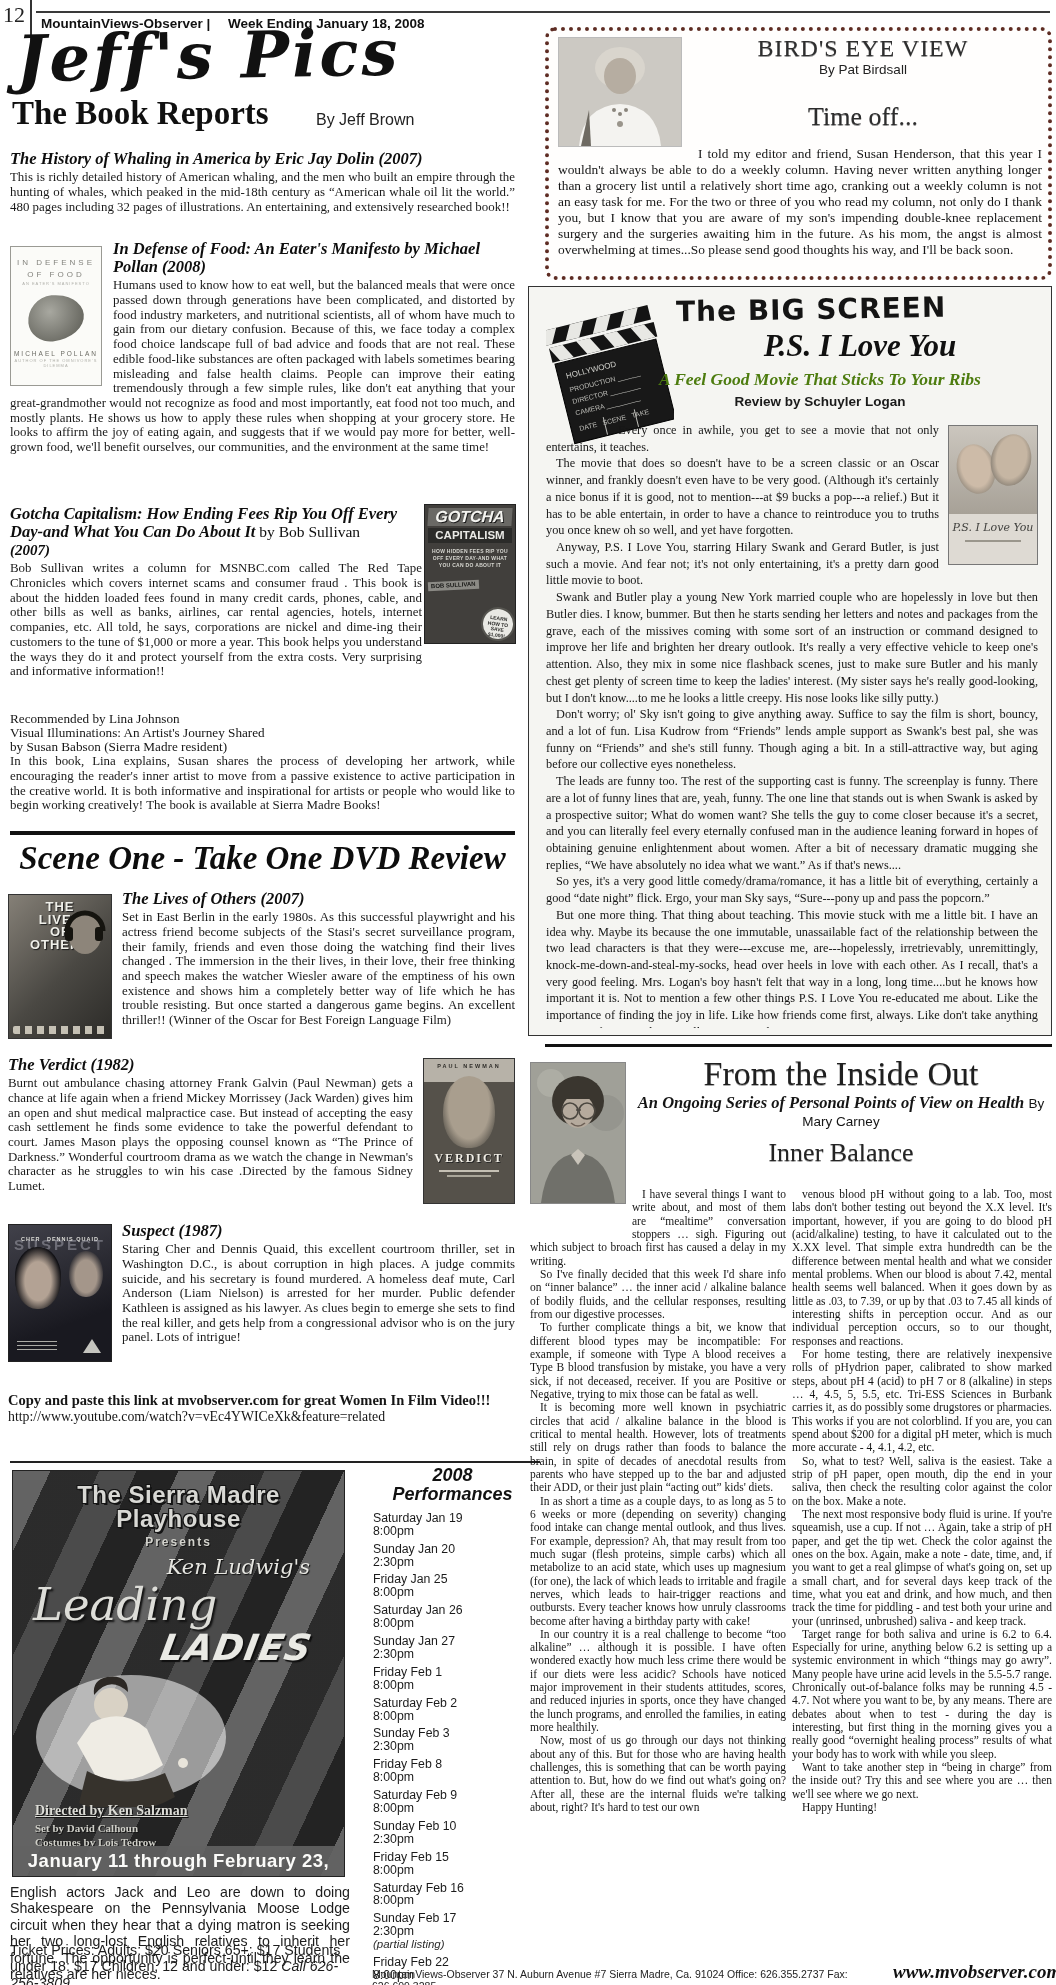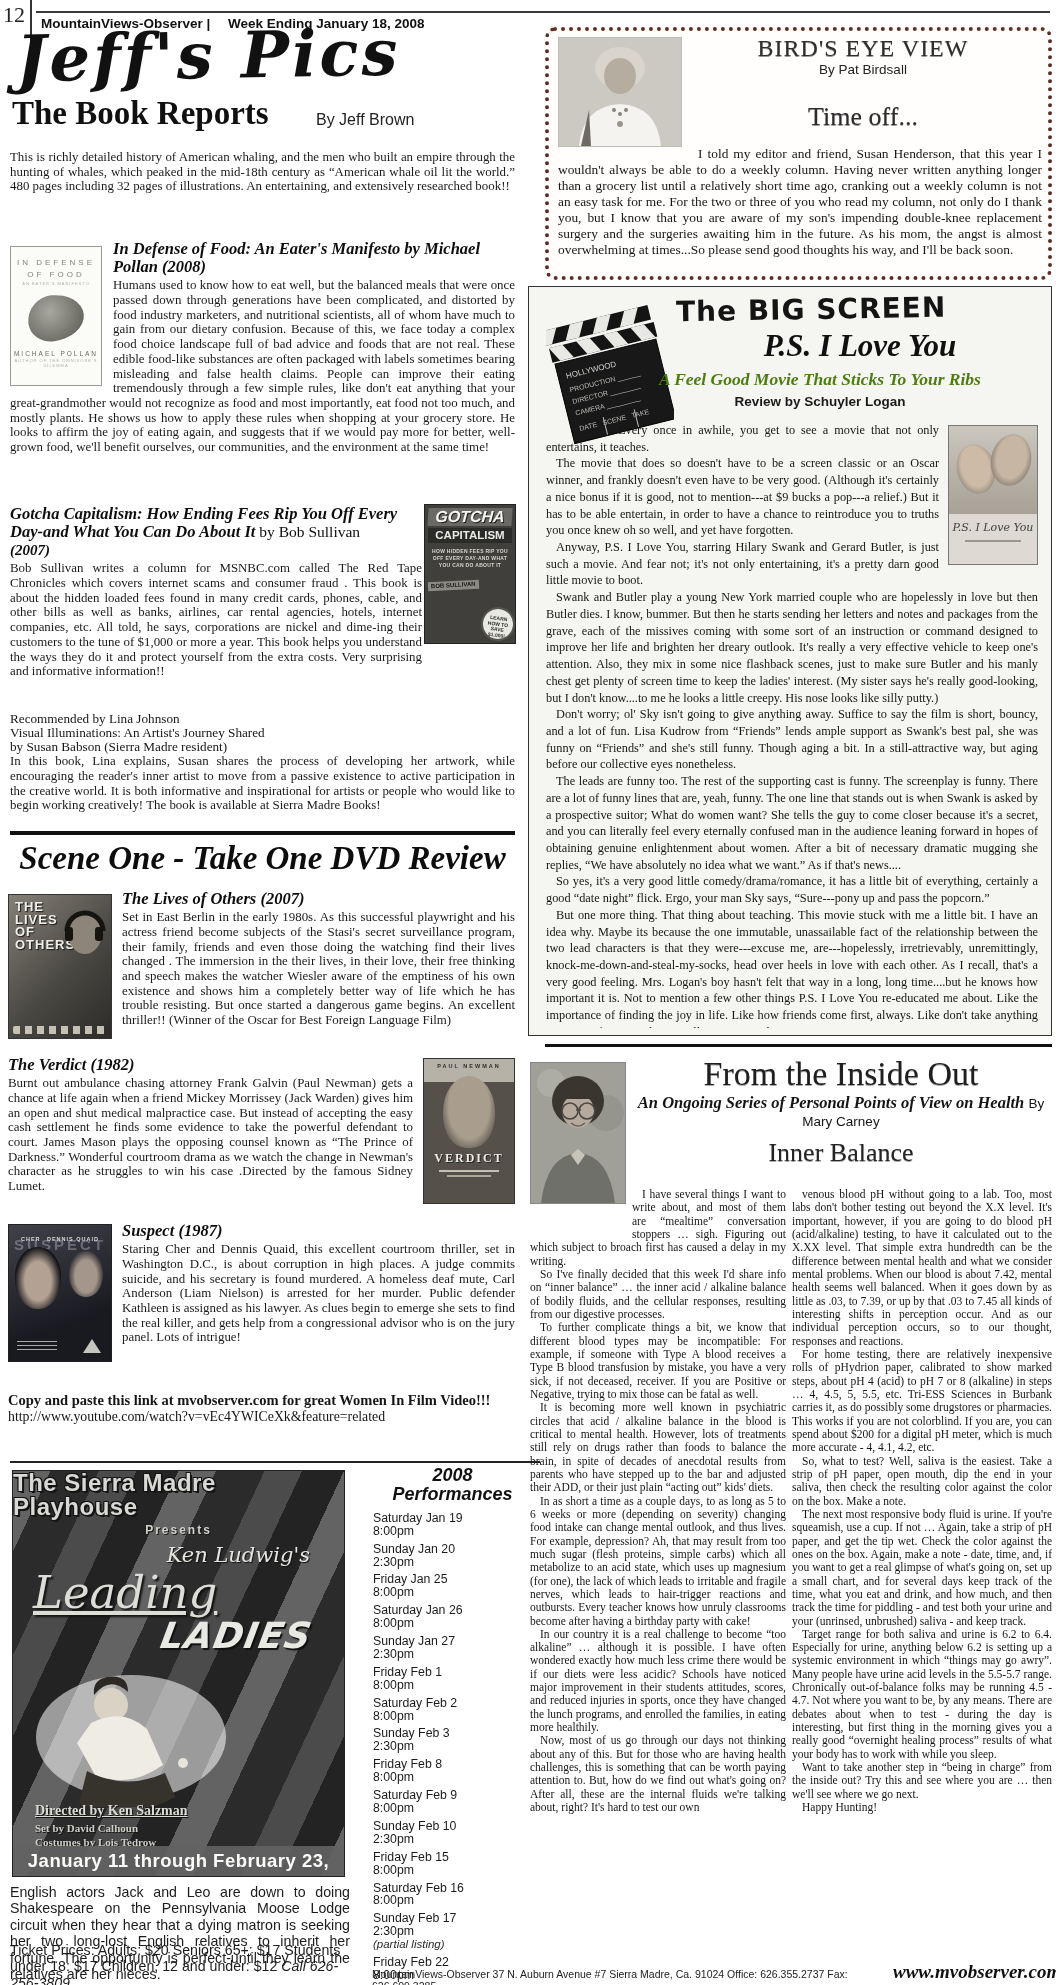--- a/index.html
+++ b/index.html
@@ -64,21 +64,21 @@
          text-shadow:1px 1px 0 #1c1c1c;transform:skewX(-4deg);}
   .gc-b2{background:#2b2b29;color:#eaeae6;font:800 11.5px/15px "Liberation Sans",sans-serif;text-align:center;margin-top:2px;}
   .gc-t3{color:#d8d8d2;font:bold 5px/1.35 "Liberation Sans",sans-serif;text-align:center;margin-top:5px;letter-spacing:.3px;}
   .gc-auth{background:#8b8a85;color:#171715;font:bold 6px/9px "Liberation Sans",sans-serif;display:inline-block;padding:0 3px;
            margin-top:13px;transform:rotate(-3deg);}
   .gc-star{position:absolute;right:2px;bottom:4px;width:30px;height:30px;background:#e9e9e4;border-radius:50%;
            color:#2a2a28;font:bold 5px/1.1 "Liberation Sans",sans-serif;text-align:center;padding-top:7px;box-sizing:border-box;
            transform:rotate(8deg);box-shadow:0 0 0 2px #55544f;}
 
   #lives .cover{background:linear-gradient(135deg,#858077 0%,#4a4843 55%,#2c2b28 100%);border:1px solid #333;padding:6px;}
-  .lv-t{font:bold 13px/0.98 "Liberation Sans",sans-serif;letter-spacing:1px;color:#efefe9;text-shadow:1px 1px 1px #1a1a1a;}
+  .lv-t{font:bold 13px/0.98 "Liberation Sans",sans-serif;letter-spacing:1px;color:#efefe9;text-shadow:1px 1px 1px #1a1a1a;text-align:center;}
   .lv-dots{position:absolute;left:4px;bottom:4px;width:94px;height:8px;
            background:repeating-linear-gradient(90deg,#ddd8ca 0 7px,transparent 7px 12px);border-radius:2px;opacity:.85;}
   .lv-head{position:absolute;right:2px;top:8px;}
 
   #verdict .cover{background:linear-gradient(#b7b2a8 0 16%,#55514a 16% 100%);border:1px solid #333;text-align:center;}
   .vd-top{font:bold 5.5px/1.2 "Liberation Sans",sans-serif;letter-spacing:2px;color:#2e2c28;padding-top:4px;}
   .vd-face{width:52px;height:72px;margin:6px auto 0 auto;background:radial-gradient(ellipse at 50% 42%,#a99e8e 0 55%,#6e685e 75%,transparent 78%);
            border-radius:50% 50% 45% 45%;}
   .vd-title{font:bold 12px/1 "Liberation Serif",serif;letter-spacing:2px;color:#f0ede5;text-shadow:1px 1px 0 #222;margin-top:4px;}
   .vd-cap{margin:6px auto 0 auto;width:60px;height:2px;background:#c5c0b4;}
@@ -92,26 +92,26 @@
   .su-f2{position:absolute;right:8px;top:26px;width:34px;height:46px;background:radial-gradient(ellipse at 50% 55%,#a4968a 0 45%,#23232a 78%);border-radius:48%;}
   .su-cap{position:absolute;left:8px;bottom:10px;width:40px;height:10px;
           background:repeating-linear-gradient(#cfcfc6 0 1.5px,transparent 1.5px 4px);opacity:.8;}
   .su-dome{position:absolute;right:10px;bottom:8px;width:0;height:0;border-left:9px solid transparent;
            border-right:9px solid transparent;border-bottom:14px solid #d8d8d0;opacity:.9;}
 
   
   #ad{left:12px;top:1470px;width:333px;height:407px;border:1px solid #222;box-sizing:border-box;background-color:#3c3c3c;
       background-image:repeating-linear-gradient(115deg,rgba(255,255,255,.20) 0 34px,rgba(0,0,0,.28) 34px 78px,rgba(255,255,255,.08) 78px 112px,rgba(0,0,0,.42) 112px 150px);
       overflow:hidden;}
-  .ad-venue{margin-top:0;text-align:left;font:bold 24px/1 "Liberation Sans",sans-serif;color:#d8d8d4;letter-spacing:.5px;
+  .ad-venue{margin-top:12px;text-align:center;font:bold 24px/1 "Liberation Sans",sans-serif;color:#d8d8d4;letter-spacing:.5px;
             text-shadow:2px 2px 0 #141414,-1px -1px 0 #141414,1px -1px 0 #141414,-1px 1px 0 #141414;}
   .ad-presents{text-align:center;font:bold 12px/1 "Liberation Sans",sans-serif;color:#d2d2cc;letter-spacing:2px;margin-top:5px;
                text-shadow:1px 1px 0 #141414;}
   .ad-author{text-align:right;padding-right:34px;font:italic 21px/1 "DejaVu Serif",serif;color:#e6e6e1;margin-top:9px;text-shadow:1px 1px 1px #111;}
-  .ad-leading{margin-left:20px;font:italic 45px/1 "DejaVu Serif",serif;color:#dddDd8;margin-top:4px;text-shadow:2px 2px 2px #111;text-decoration:underline;}
+  .ad-leading{margin-left:20px;font:italic 45px/1 "DejaVu Serif",serif;color:#dddDd8;margin-top:4px;text-shadow:2px 2px 2px #111;}
   .ad-ladies{margin-left:148px;font:italic 900 36px/1 "DejaVu Sans",sans-serif;color:#e9e9e4;letter-spacing:1px;
              transform:skewX(-10deg);margin-top:3px;text-shadow:2px 2px 1px #101010;}
   .ad-fig{position:absolute;left:18px;top:196px;}
   .ad-credit1{position:absolute;left:22px;top:333px;font:bold 14px/1 "Liberation Serif",serif;color:#dcdcd6;text-shadow:1px 1px 0 #141414;text-decoration:underline;}
   .ad-credit2{position:absolute;left:22px;top:352px;font:bold 11px/1 "Liberation Serif",serif;color:#cfcfc8;text-shadow:1px 1px 0 #141414;}
   .ad-credit3{position:absolute;left:22px;top:366px;font:bold 11px/1 "Liberation Serif",serif;color:#cfcfc8;text-shadow:1px 1px 0 #141414;}
   .ad-banner{position:absolute;left:0;bottom:0;width:100%;height:30px;background:rgba(98,98,98,.92);
              font:bold 18.5px/30px "Liberation Sans",sans-serif;color:#fbfbf9;text-align:center;letter-spacing:.5px;}
 
   #ad-desc{left:10px;top:1884px;width:340px;font:14.2px/1.16 "Liberation Sans",sans-serif;color:#1c1c1c;text-align:justify;}
@@ -183,20 +183,21 @@
   <div id="masthead" class="abs">
     <span>MountainViews-Observer |</span>
     <span class="dl">Week Ending January 18, 2008</span>
   </div>
 
   <div id="jp-title" class="abs">Jeff's Pics</div>
   <div id="jp-sub" class="abs">The Book Reports</div>
   <div id="jp-by" class="abs">By Jeff Brown</div>
 
   <div id="whaling" class="abs">
+    <h3 class="bh">The History of Whaling in America  by Eric Jay Dolin (2007)</h3>
     <p class="bt">This is richly detailed history of American whaling, and the men who built an empire through the hunting of whales, which peaked in the mid-18th century as “American whale oil lit the world.” 480 pages including 32 pages of illustrations. An entertaining, and extensively researched book!!</p>
   </div>
 
   <div id="defense" class="abs">
     <div class="cover cov">
       <div class="idf-t"><span>IN DEFENSE</span><br><span>OF FOOD</span></div>
       <div class="idf-s">AN EATER'S MANIFESTO</div>
       <div class="idf-blob"></div>
       <div class="idf-a">MICHAEL POLLAN</div>
       <div class="idf-b">AUTHOR OF THE OMNIVORE'S DILEMMA</div>

